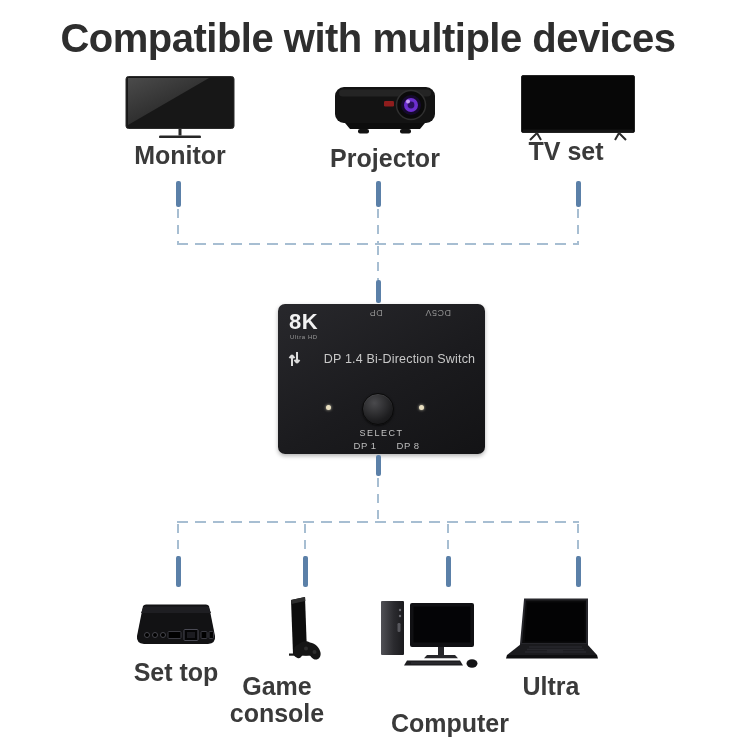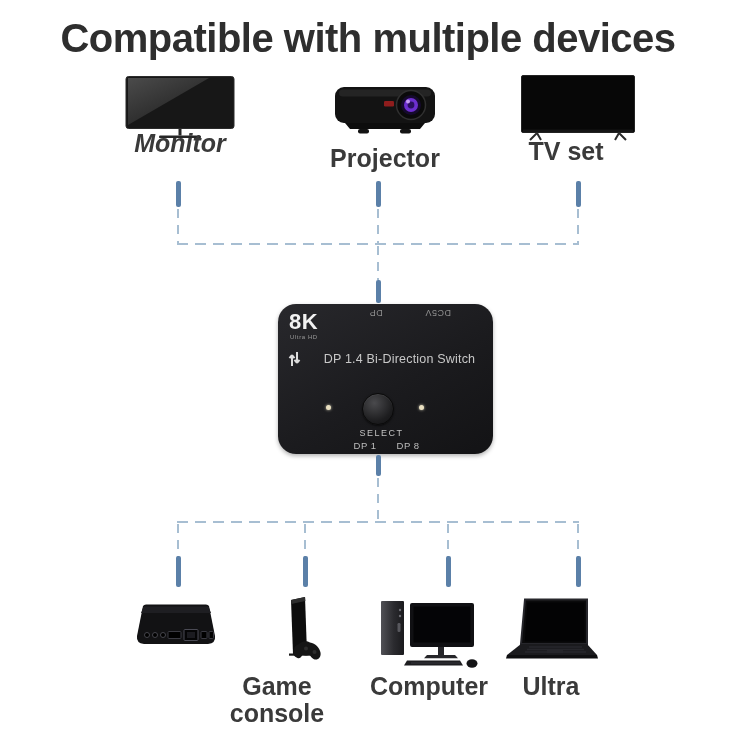--- a/index.html
+++ b/index.html
@@ -20,24 +20,23 @@
   }
   .dev-label span { display:block; }
 
   
   .dash-v { width:2px; background:repeating-linear-gradient(180deg,#a7bed2 0 9px, transparent 9px 16px); }
   .dash-h { height:2px; background:repeating-linear-gradient(90deg,#a7bed2 0 11px, transparent 11px 18px); }
   .stub   { width:5px; background:#5b80a8; border-radius:2px; }
 
   
   .switch-box {
-    left:278px; top:304px; width:207px; height:150px; border-radius:18px;
+    left:278px; top:304px; width:207px; height:150px; border-radius:7px;
     background:linear-gradient(150deg,#28282c 0%, #1b1b1e 55%, #131315 100%);
     box-shadow:0 2px 4px rgba(0,0,0,0.3);
-    padding-left:8px;
   }
   .sw-8k   { left:11px; top:5px;  font-size:22px; font-weight:bold; color:#f1f1f1; letter-spacing:0.5px; }
   .sw-uhd  { left:12px; top:30px; font-size:6px;  color:#9a9a9a; letter-spacing:0.6px; }
   .sw-rot  { transform:rotate(180deg); font-size:9px; color:#8f8f8f; text-align:center; letter-spacing:0.5px; }
   .sw-dp-top  { left:84px;  top:4px; width:28px; }
   .sw-dc5v    { left:139px; top:4px; width:42px; }
   .sw-model-row {
     left:0; top:47px; width:207px; display:flex; justify-content:center; align-items:center; gap:23px;
   }
   .sw-model { font-size:12.5px; color:#c8c8c8; letter-spacing:0.2px; }
@@ -88,21 +87,21 @@
   <rect x="66" y="49" width="11" height="4.5" rx="2" fill="#131313"></rect>
 </svg>
 
 <svg class="abs" style="left:521px; top:75px;" width="114" height="66" viewBox="0 0 114 66">
   <rect x="0.5" y="0.5" width="113" height="57" rx="1.5" fill="#070707" stroke="#232323"></rect>
   <rect x="2" y="54.5" width="110" height="2.6" fill="#151515"></rect>
   <path d="M16 58 l-7 7 M16 58 l4 7" stroke="#2a2a2a" stroke-width="2" fill="none"></path>
   <path d="M98 58 l7 7 M98 58 l-4 7" stroke="#2a2a2a" stroke-width="2" fill="none"></path>
 </svg>
 
-<div class="abs dev-label" style="left:110px; top:130px; width:140px;font-style:italic;">
+<div class="abs dev-label" style="left:110px; top:142px; width:140px;">
     <span>Monitor</span>
   </div>
 <div class="abs dev-label" style="left:305px; top:145px; width:160px;">
     <span>Projector</span>
   </div>
 <div class="abs dev-label" style="left:496px; top:138px; width:140px;">
     <span>TV set</span>
   </div>
 
 <div class="abs stub" style="left:175.5px; top:181px; height:26px;"></div>
@@ -195,22 +194,23 @@
 <svg class="abs" style="left:505px; top:598px;" width="96" height="66" viewBox="0 0 96 66">
   <path d="M20 1.5 L82 1.5 L82 46 L16 46 Z" fill="#0a0a0b" stroke="#26262b" stroke-width="2"></path>
   <path d="M22.5 4.5 L79.5 4.5 L79.5 43.5 L19.8 43.5 Z" fill="#030304"></path>
   <path d="M16 46 L82 46 L92 57 L2 57 Z" fill="#1b1b1e"></path>
   <path d="M24 49 L77 49 M22 51.5 L79 51.5 M20 54 L81 54" stroke="#27272c" stroke-width="1.3" fill="none"></path>
   <rect x="42" y="52" width="16" height="3.2" fill="#26262b"></rect>
   <path d="M2 57 L92 57 L93 60.5 L1 60.5 Z" fill="#0e0e10"></path>
 </svg>
 
 <div class="abs dev-label" style="left:96px; top:659px; width:160px;">
+  <span>Set top</span>
 </div>
 <div class="abs dev-label" style="left:192px; top:673px; width:170px;">
   <span>Game console</span>
 </div>
-<div class="abs dev-label" style="left:349px; top:673px; width:160px;">
+<div class="abs dev-label" style="left:349px; top:710px; width:160px;text-align:right;">
   <span>Computer</span>
 </div>
 <div class="abs dev-label" style="left:471px; top:673px; width:160px;">
   <span>Ultra</span>
 </div>
 
 </body></html>

